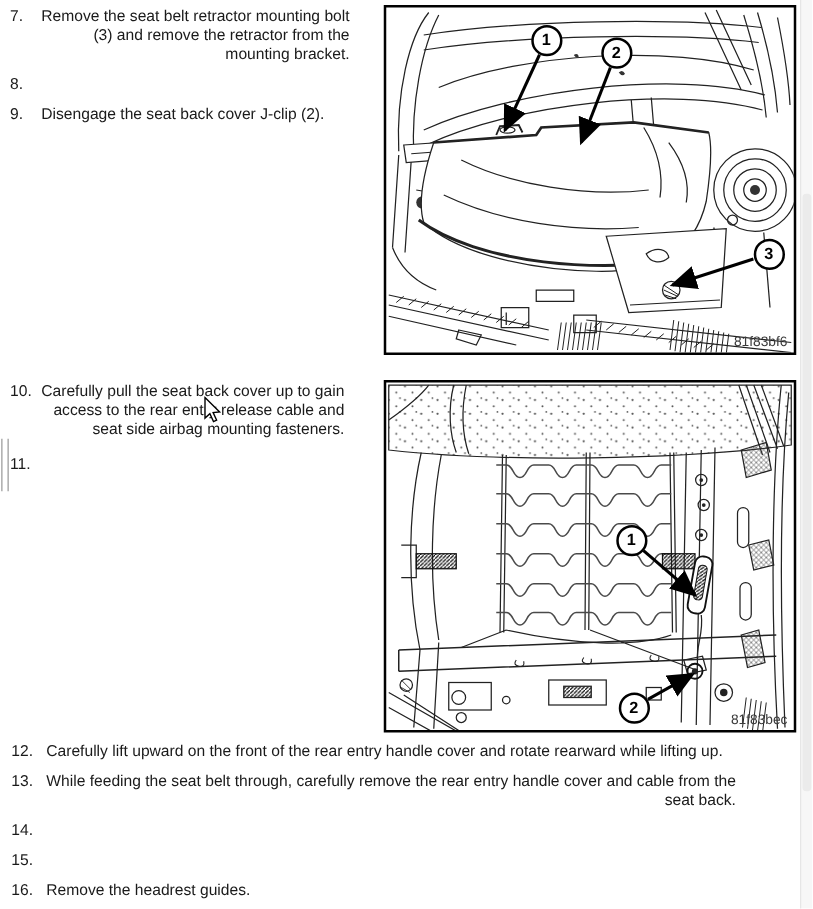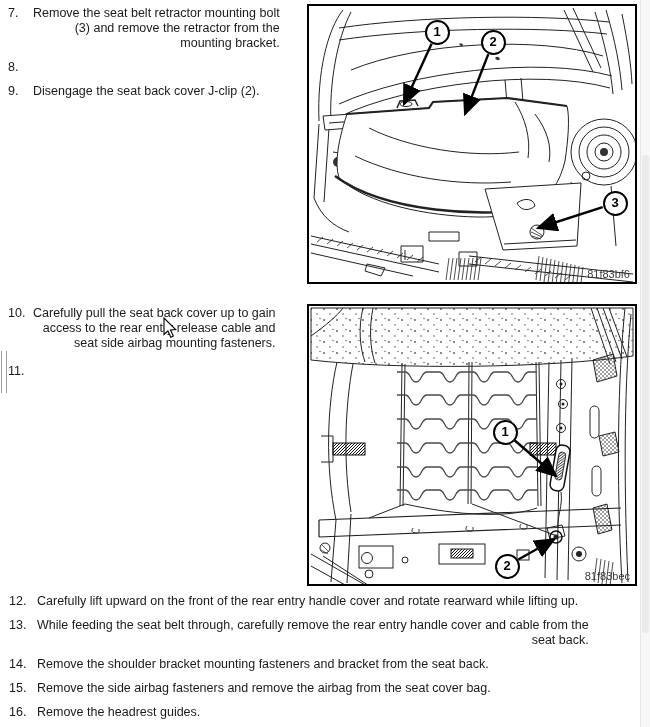--- a/index.html
+++ b/index.html
@@ -78,25 +78,23 @@
       <span class="num">12.</span>
       <span class="txt">Carefully lift upward on the front of the rear entry handle cover and rotate rearward while lifting up.</span>
     </div>
     <div class="step">
       <span class="num">13.</span>
       <span class="txt">While feeding the seat belt through, carefully remove the rear entry handle cover and cable from the
 seat back.</span>
     </div>
     <div class="step">
       <span class="num">14.</span>
-      <span class="txt">Remove the shoulder bracket mounting fasteners and bracket from the seat back.</span>
     </div>
     <div class="step">
       <span class="num">15.</span>
-      <span class="txt">Remove the side airbag fasteners and remove the airbag from the seat cover bag.</span>
     </div>
     <div class="step">
       <span class="num">16.</span>
       <span class="txt">Remove the headrest guides.</span>
     </div>
   </div>
 
   <div class="fig" id="fig1">
     <svg viewBox="0 0 326 276">
       <defs>

